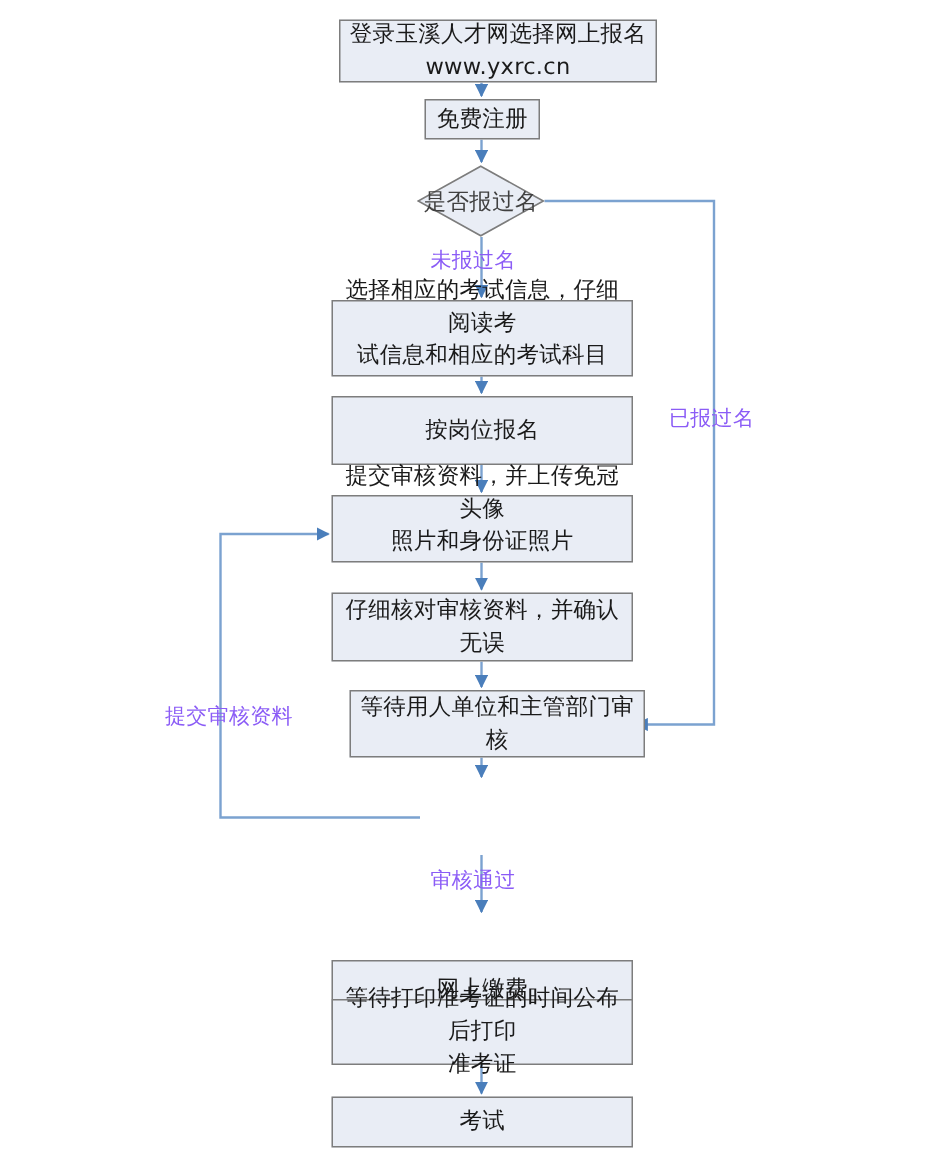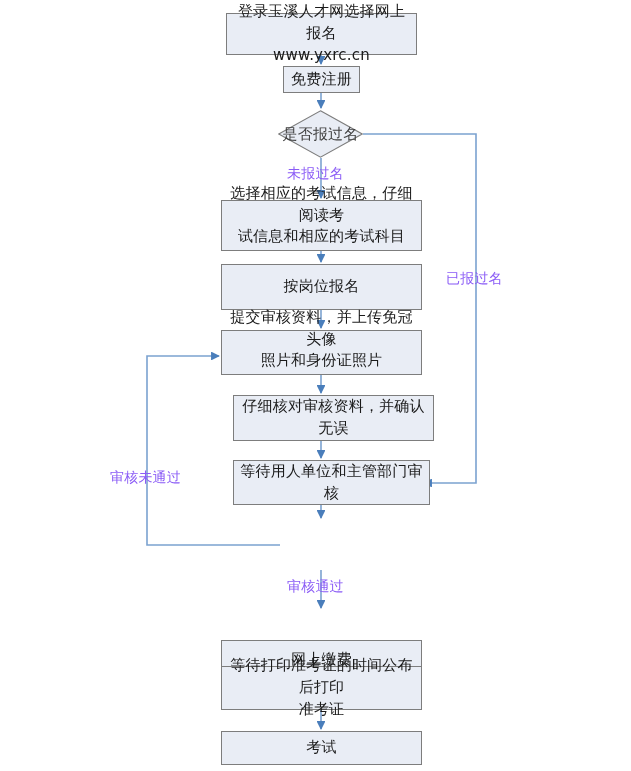--- a/index.html
+++ b/index.html
@@ -112,21 +112,21 @@
       <line x1="321" y1="650" x2="321" y2="664" marker-end="url(#arrow)"></line>
 
       <line x1="321" y1="710" x2="321" y2="729" marker-end="url(#arrow)"></line>
 
       <path d="M 363 134 L 476 134 L 476 483 L 424 483" marker-end="url(#arrow)"></path>
 
       <path d="M 280 545 L 147 545 L 147 356 L 219 356" marker-end="url(#arrow)"></path>
     </g>
   </svg>
 
-  <div class="node" style="left:226px; top:13px; width:191px; height:42px;">
+  <div class="node" style="left:226px; top:13px; width:212px; height:42px;">
     <span class="node-text">登录玉溪人才网选择网上报名
 www.yxrc.cn</span>
   </div>
 
   <div class="node" style="left:283px; top:66px; width:77px; height:27px;">
     <span class="node-text">免费注册</span>
   </div>
 
   <div class="decision" style="left:278px; top:110px; width:85px; height:48px;">
     <svg class="dia-shape" viewBox="0 0 85 48" preserveAspectRatio="none">
@@ -146,29 +146,29 @@
 
   <div class="node" style="left:221px; top:264px; width:201px; height:46px;">
     <span class="node-text">按岗位报名</span>
   </div>
 
   <div class="node" style="left:221px; top:330px; width:201px; height:45px;align-items:flex-end;">
     <span class="node-text">提交审核资料，并上传免冠头像
 照片和身份证照片</span>
   </div>
 
-  <div class="node" style="left:221px; top:395px; width:201px; height:46px;margin-left:12px;">
+  <div class="node" style="left:221px; top:395px; width:201px; height:46px;">
     <span class="node-text">仔细核对审核资料，并确认无误</span>
   </div>
 
   <div class="node" style="left:221px; top:460px; width:197px; height:45px;margin-left:12px;">
     <span class="node-text">等待用人单位和主管部门审核</span>
   </div>
 
-  <div class="edge-label" style="left:110px; top:469px;"><span>审核未通过</span></div>
+  <div class="edge-label" style="left:110px; top:469px;"><span>提交审核资料</span></div>
 
 
   <div class="edge-label" style="left:287px; top:578px;"><span>审核通过</span></div>
 
   <div class="node" style="left:221px; top:640px; width:201px; height:40px;">
     <span class="node-text">网上缴费</span>
   </div>
 
   <div class="node" style="left:221px; top:666px; width:201px; height:44px;">
     <span class="node-text">等待打印准考证的时间公布后打印

